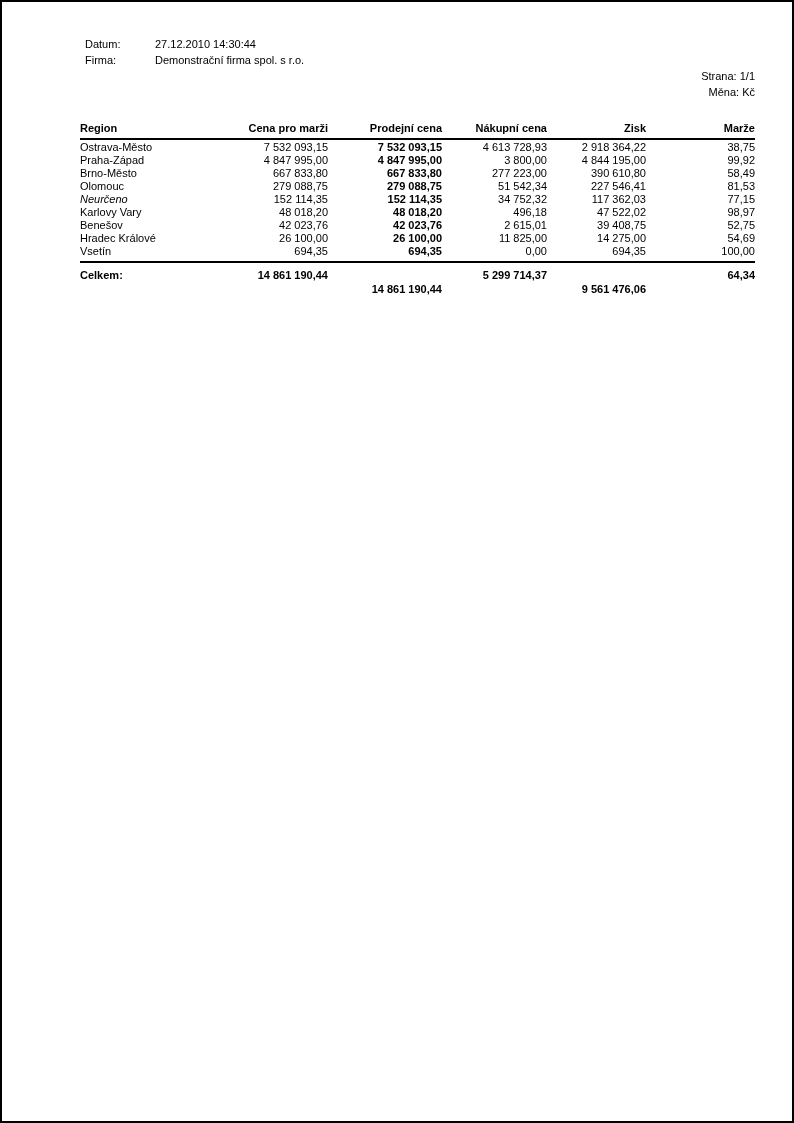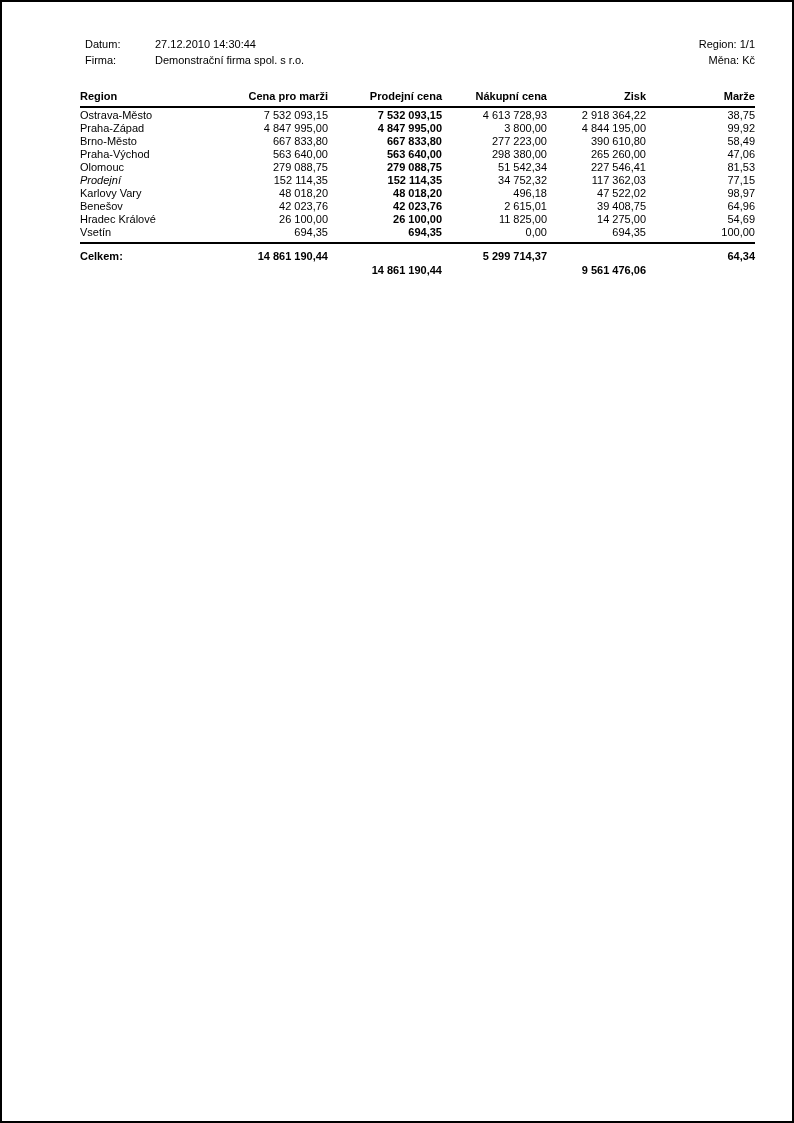--- a/index.html
+++ b/index.html
@@ -10,24 +10,25 @@
     color: #000000;
   }
   .page {
     width: 794px; height: 1123px;
     background: #ffffff;
     border: 2px solid #000000;
     overflow: hidden;
   }
   .meta {
     display: flex;
-    justify-content: space-between;
+    justify-content: center;
     margin: 34px 37px 0 83px;
     font-size: 11px;
     line-height: 16px;
+    flex-direction: column;
   }
   .meta-left { display: grid; grid-template-columns: 70px auto; }
   .meta-right { text-align: right; }
   .report-title {
     width: 675px;
     margin: 6px 0 0 78px;
     text-align: center;
     font-size: 27px;
     font-weight: bold;
     line-height: 32px;
@@ -82,21 +83,21 @@
 <div class="page">
 
   <div class="meta">
     <div class="meta-left">
       <span>Datum:</span>
       <span>27.12.2010 14:30:44</span>
       <span>Firma:</span>
       <span>Demonstrační firma spol. s r.o.</span>
     </div>
     <div class="meta-right">
-      <div><span>Region:</span> <span>1/1</span></div>
+      <div><span>Strana:</span> <span>1/1</span></div>
       <div><span>Měna:</span> <span>Kč</span></div>
     </div>
   </div>
 
 
   <table class="report">
     <colgroup>
       <col class="c-region">
         <col class="c-marzi">
         <col class="c-prodej">
@@ -133,58 +134,50 @@
       </tr>
       <tr>
         <td class="region">Brno-Město</td>
         <td>667 833,80</td>
         <td class="prodejni">667 833,80</td>
         <td>277 223,00</td>
         <td>390 610,80</td>
         <td>58,49</td>
       </tr>
       <tr>
-        <td class="region">Praha-Východ</td>
-        <td>563 640,00</td>
-        <td class="prodejni">563 640,00</td>
-        <td>298 380,00</td>
-        <td>265 260,00</td>
-        <td>47,06</td>
-      </tr>
-      <tr>
         <td class="region">Olomouc</td>
         <td>279 088,75</td>
         <td class="prodejni">279 088,75</td>
         <td>51 542,34</td>
         <td>227 546,41</td>
         <td>81,53</td>
       </tr>
       <tr class="row-italic">
-        <td class="region">Prodejní</td>
+        <td class="region">Neurčeno</td>
         <td>152 114,35</td>
         <td class="prodejni">152 114,35</td>
         <td>34 752,32</td>
         <td>117 362,03</td>
         <td>77,15</td>
       </tr>
       <tr>
         <td class="region">Karlovy Vary</td>
         <td>48 018,20</td>
         <td class="prodejni">48 018,20</td>
         <td>496,18</td>
         <td>47 522,02</td>
         <td>98,97</td>
       </tr>
       <tr>
         <td class="region">Benešov</td>
         <td>42 023,76</td>
         <td class="prodejni">42 023,76</td>
         <td>2 615,01</td>
         <td>39 408,75</td>
-        <td>64,96</td>
+        <td>52,75</td>
       </tr>
       <tr>
         <td class="region">Hradec Králové</td>
         <td>26 100,00</td>
         <td class="prodejni">26 100,00</td>
         <td>11 825,00</td>
         <td>14 275,00</td>
         <td>54,69</td>
       </tr>
       <tr>

